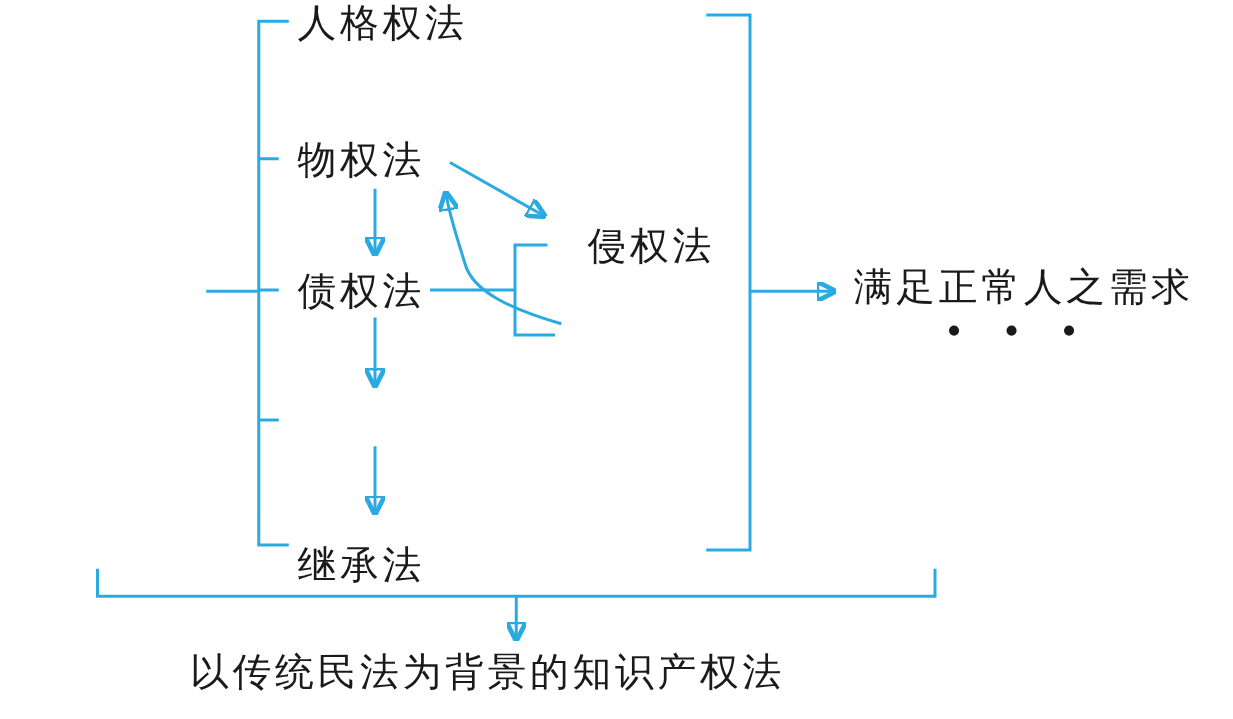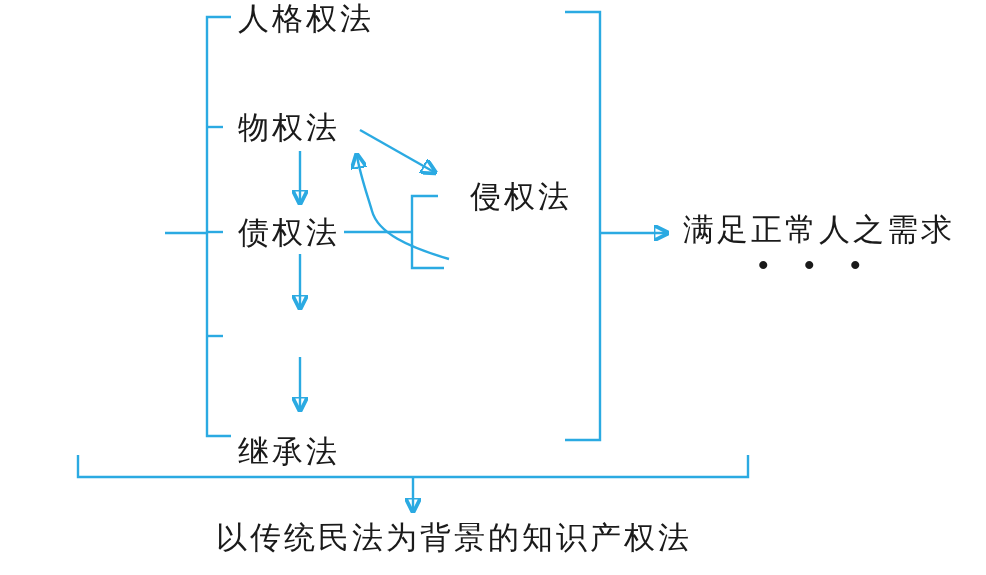--- a/index.html
+++ b/index.html
@@ -20,21 +20,21 @@
     letter-spacing: 3px;
   }
   .dots {
     position: absolute;
     font-size: 30px;
     font-weight: bold;
     color: var(--text, #1a1a1a);
     letter-spacing: 14px;
     white-space: nowrap;
   }
-  .footer-label { width: 540px; text-align: right; }
+  .footer-label { width: 540px; text-align: left; }
   svg.connectors {
     position: absolute;
     left: 0; top: 0;
     width: 986px; height: 575px;
   }
   svg.connectors path {
     stroke: var(--accent, #2BAAE2);
     stroke-width: 2.4;
     fill: none;
     stroke-linejoin: miter;

